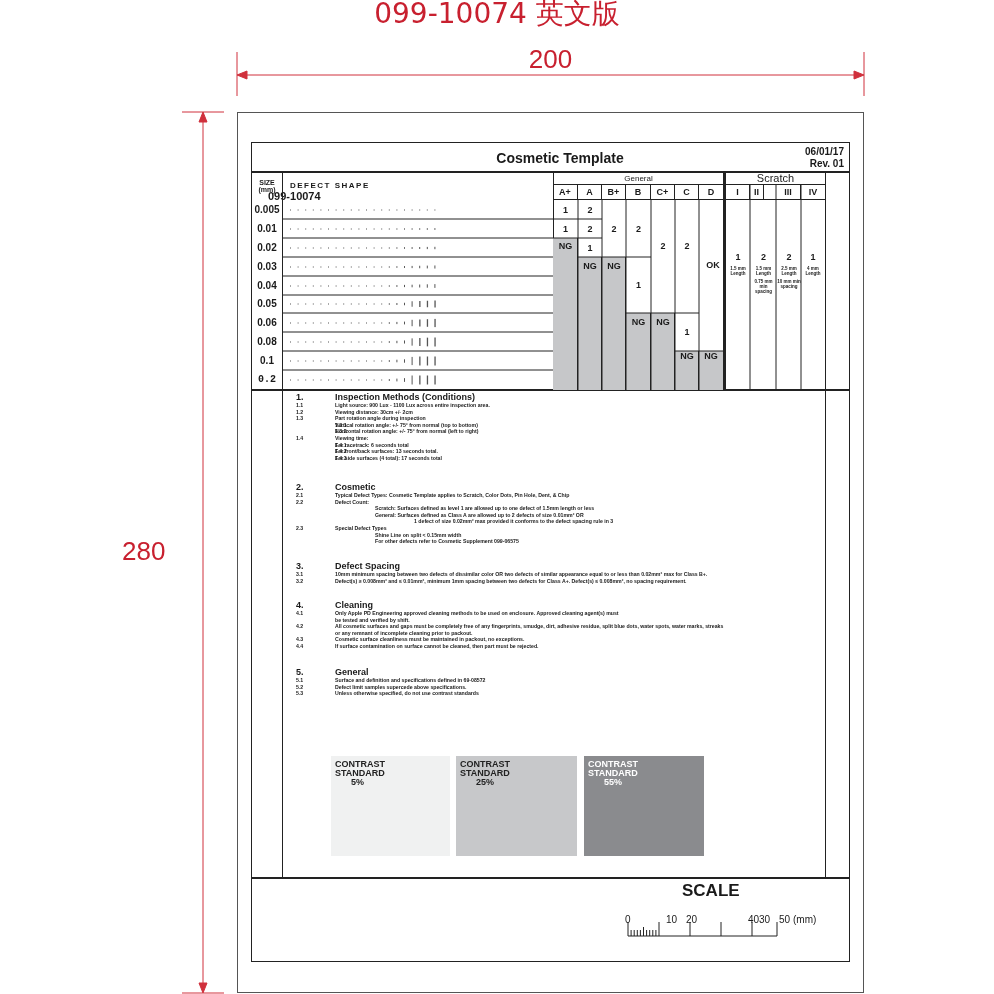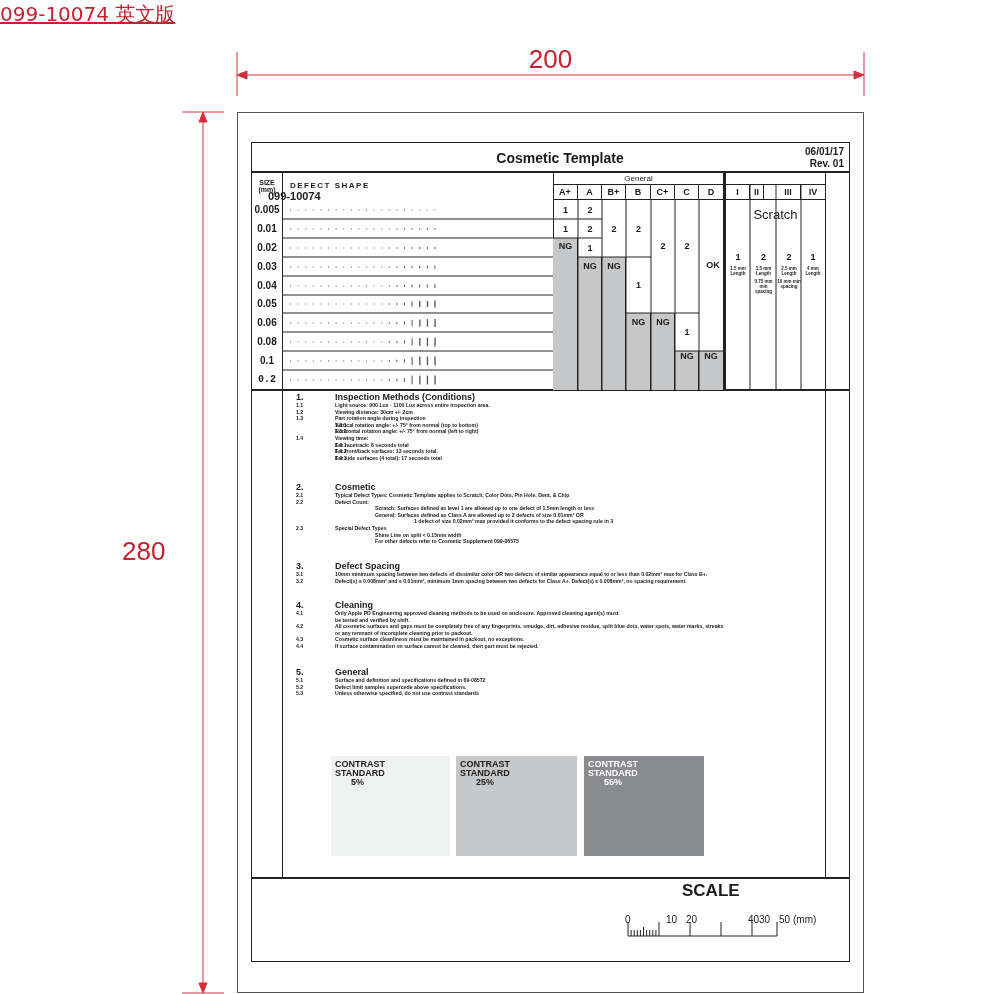--- a/index.html
+++ b/index.html
@@ -1,18 +1,18 @@
 <!DOCTYPE html>
 <html><head>
 <meta charset="utf-8">
 <style>
   html,body{margin:0;padding:0;background:#fff;}
   body{width:994px;height:994px;position:relative;overflow:hidden;font-family:"Liberation Sans",sans-serif;color:#1a1a1a;}
   .abs{position:absolute;}
-  .dim-title{left:0;width:994px;top:0;font-size:20px;line-height:28px;color:#c8202f;font-family:"DejaVu Sans","Liberation Sans",sans-serif;text-decoration:underline;}
+  .dim-title{left:0;width:994px;top:0;text-align:center;font-size:28px;line-height:28px;color:#c8202f;font-family:"DejaVu Sans","Liberation Sans",sans-serif;}
   .dim-w{left:237px;width:627px;top:44px;text-align:center;font-size:26px;line-height:30px;color:#c8202f;}
   .dim-h{left:122px;top:536px;font-size:26px;line-height:30px;color:#c8202f;}
   .page{left:237px;top:112px;width:627px;height:881px;border:1px solid #555;box-sizing:border-box;}
   .frame{left:251px;top:142px;width:599px;height:820px;border:1.5px solid #222;box-sizing:border-box;}
   .line{background:#222;}
   .hdr-id{left:268px;top:149px;font-size:11px;font-weight:bold;margin-top:41px;}
   .hdr-title{left:440px;top:150px;width:240px;text-align:center;font-size:14px;font-weight:bold;}
   .hdr-date{right:150px;top:146px;font-size:10px;font-weight:bold;text-align:right;line-height:12px;}
   .cell{position:absolute;box-sizing:border-box;display:flex;align-items:center;justify-content:center;font-size:9px;font-weight:bold;}
   .gray{background:#c6c7c9;}
@@ -60,21 +60,21 @@
 <div class="abs line" style="left:553px;top:171px;width:1.2px;height:219px;"></div>
 <div class="abs line" style="left:553px;top:184px;width:272px;height:1px;"></div>
 <div class="abs line" style="left:553px;top:199px;width:272px;height:1px;"></div>
 <div class="abs line" style="left:825px;top:171px;width:1.2px;height:706px;"></div>
 <div class="abs line" style="left:723px;top:171px;width:3px;height:219px;"></div>
 <div class="abs line" style="left:251px;top:877px;width:599px;height:1.5px;"></div>
 
 <div class="cell" style="left:252px;top:174px;width:30px;height:24px;font-size:7px;line-height:7px;text-align:center;">SIZE (mm)</div>
 <div class="cell" style="left:290px;top:176px;width:110px;height:18px;font-size:8px;letter-spacing:1.5px;justify-content:flex-start;">DEFECT SHAPE</div>
 <div class="cell" style="left:553px;top:172px;width:171px;height:12px;font-weight:normal;font-size:8px;">General</div>
-<div class="cell" style="left:726px;top:172px;width:99px;height:12px;font-weight:normal;font-size:13px;margin-top:36px;">Scratch</div>
+<div class="cell" style="left:726px;top:172px;width:99px;height:12px;font-weight:normal;font-size:11px;">Scratch</div>
 
 <div id="colhdrs">
   <div class="cell" style="left:553px;top:185px;width:25px;height:14px;border-right:1px solid #222;">A+</div>
   <div class="cell" style="left:578px;top:185px;width:24px;height:14px;border-right:1px solid #222;">A</div>
   <div class="cell" style="left:602px;top:185px;width:24px;height:14px;border-right:1px solid #222;">B+</div>
   <div class="cell" style="left:626px;top:185px;width:25px;height:14px;border-right:1px solid #222;">B</div>
   <div class="cell" style="left:651px;top:185px;width:24px;height:14px;border-right:1px solid #222;">C+</div>
   <div class="cell" style="left:675px;top:185px;width:24px;height:14px;border-right:1px solid #222;">C</div>
   <div class="cell" style="left:699px;top:185px;width:24px;height:14px;">D</div>
   <div class="cell" style="left:726px;top:185px;width:24px;height:14px;border-right:1px solid #222;">I</div>

